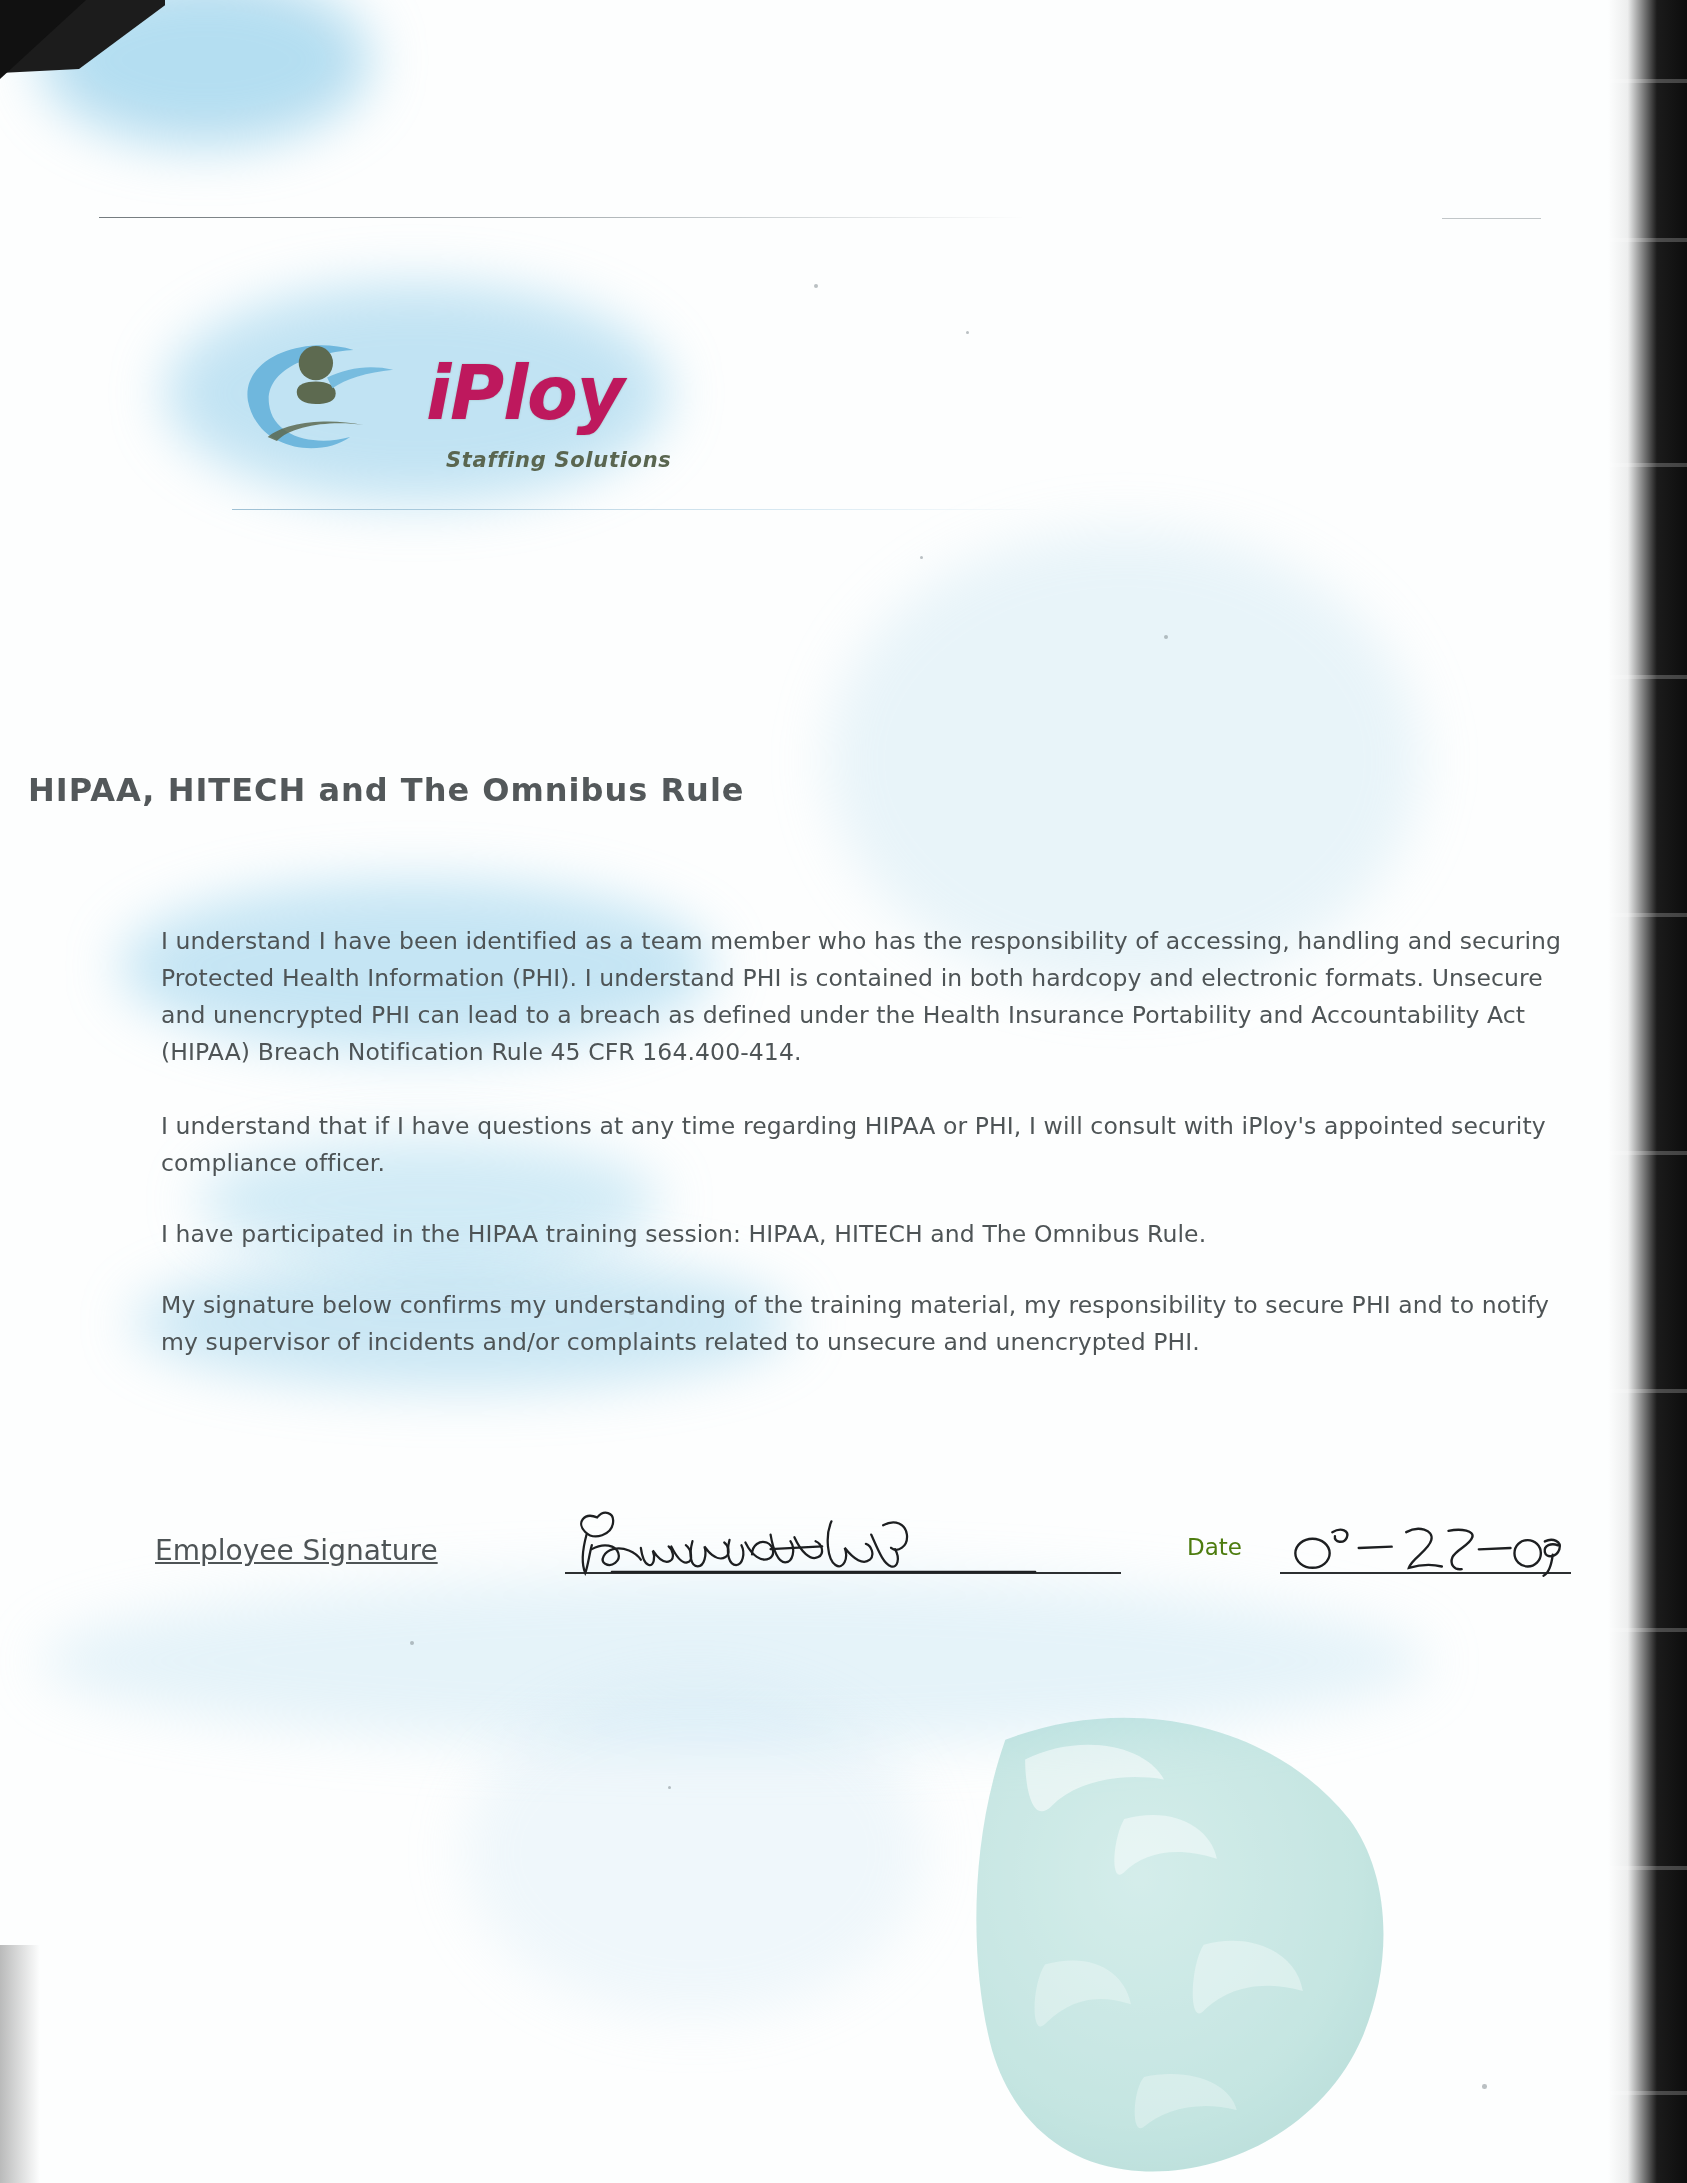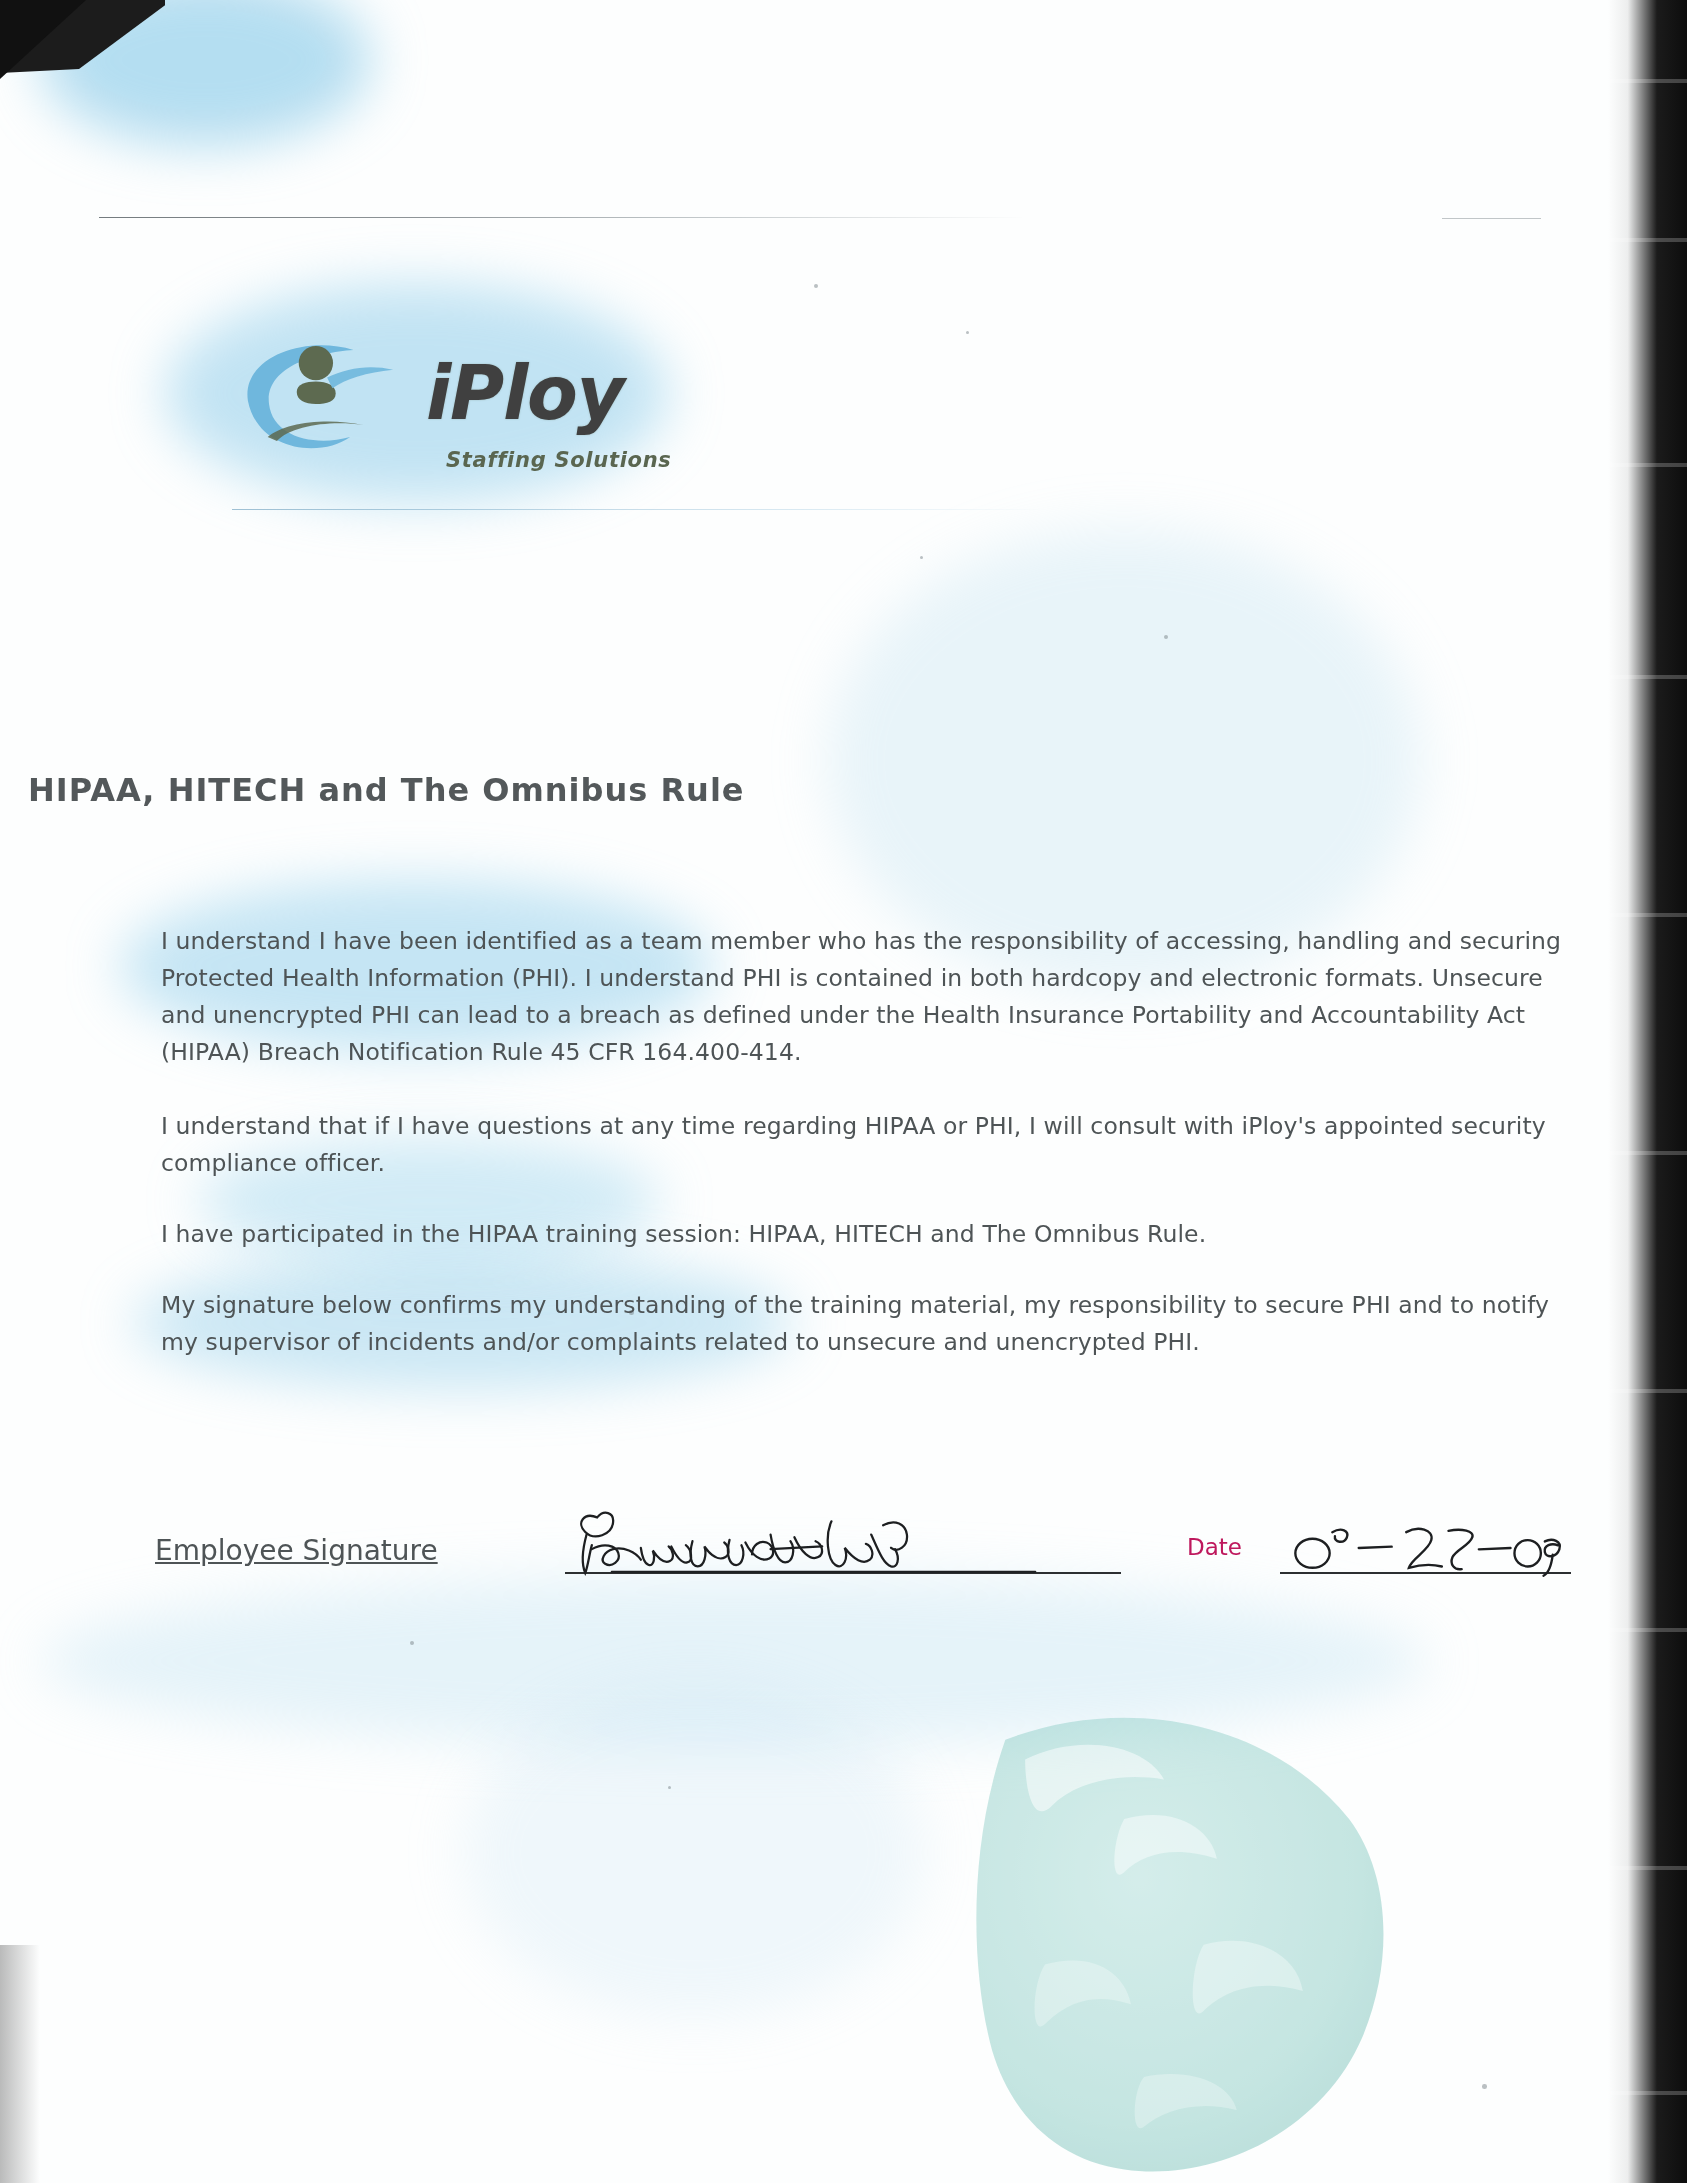--- a/index.html
+++ b/index.html
@@ -102,21 +102,21 @@
     left: 0; top: 6.6px;
     width: 218px; height: 132px;
   }
   .logo-wordmark {
     position: absolute;
     left: 198px; top: 18.5px;
     font-family: "DejaVu Sans", sans-serif;
     font-weight: bold;
     font-style: italic;
     font-size: 74px;
-    color: #404040;
+    color: #be185d;
     letter-spacing: -1.3px;
     text-shadow: 0 0 2px rgba(90,110,80,0.35);
     text-align: center;
   }
   .logo-tagline {
     position: absolute;
     left: 218px; top: 106px;
     font-family: "DejaVu Sans", sans-serif;
     font-style: italic;
     font-weight: bold;
@@ -188,21 +188,21 @@
   .sig-ink {
     position: absolute;
     left: 417px; top: -6.6px;
     width: 556px; height: 73px;
   }
   .date-label {
     position: absolute;
     left: 1032px; top: 18.5px;
     font-family: "DejaVu Sans", sans-serif;
     font-size: 23px;
-    color: #be185d;
+    color: #4d7c0f;
     text-align: right;
   }
   .date-line {
     position: absolute;
     left: 1125px; top: 57px;
     width: 291px; height: 2px;
     background: #2c2f31;
   }
   .date-ink {
     position: absolute;

